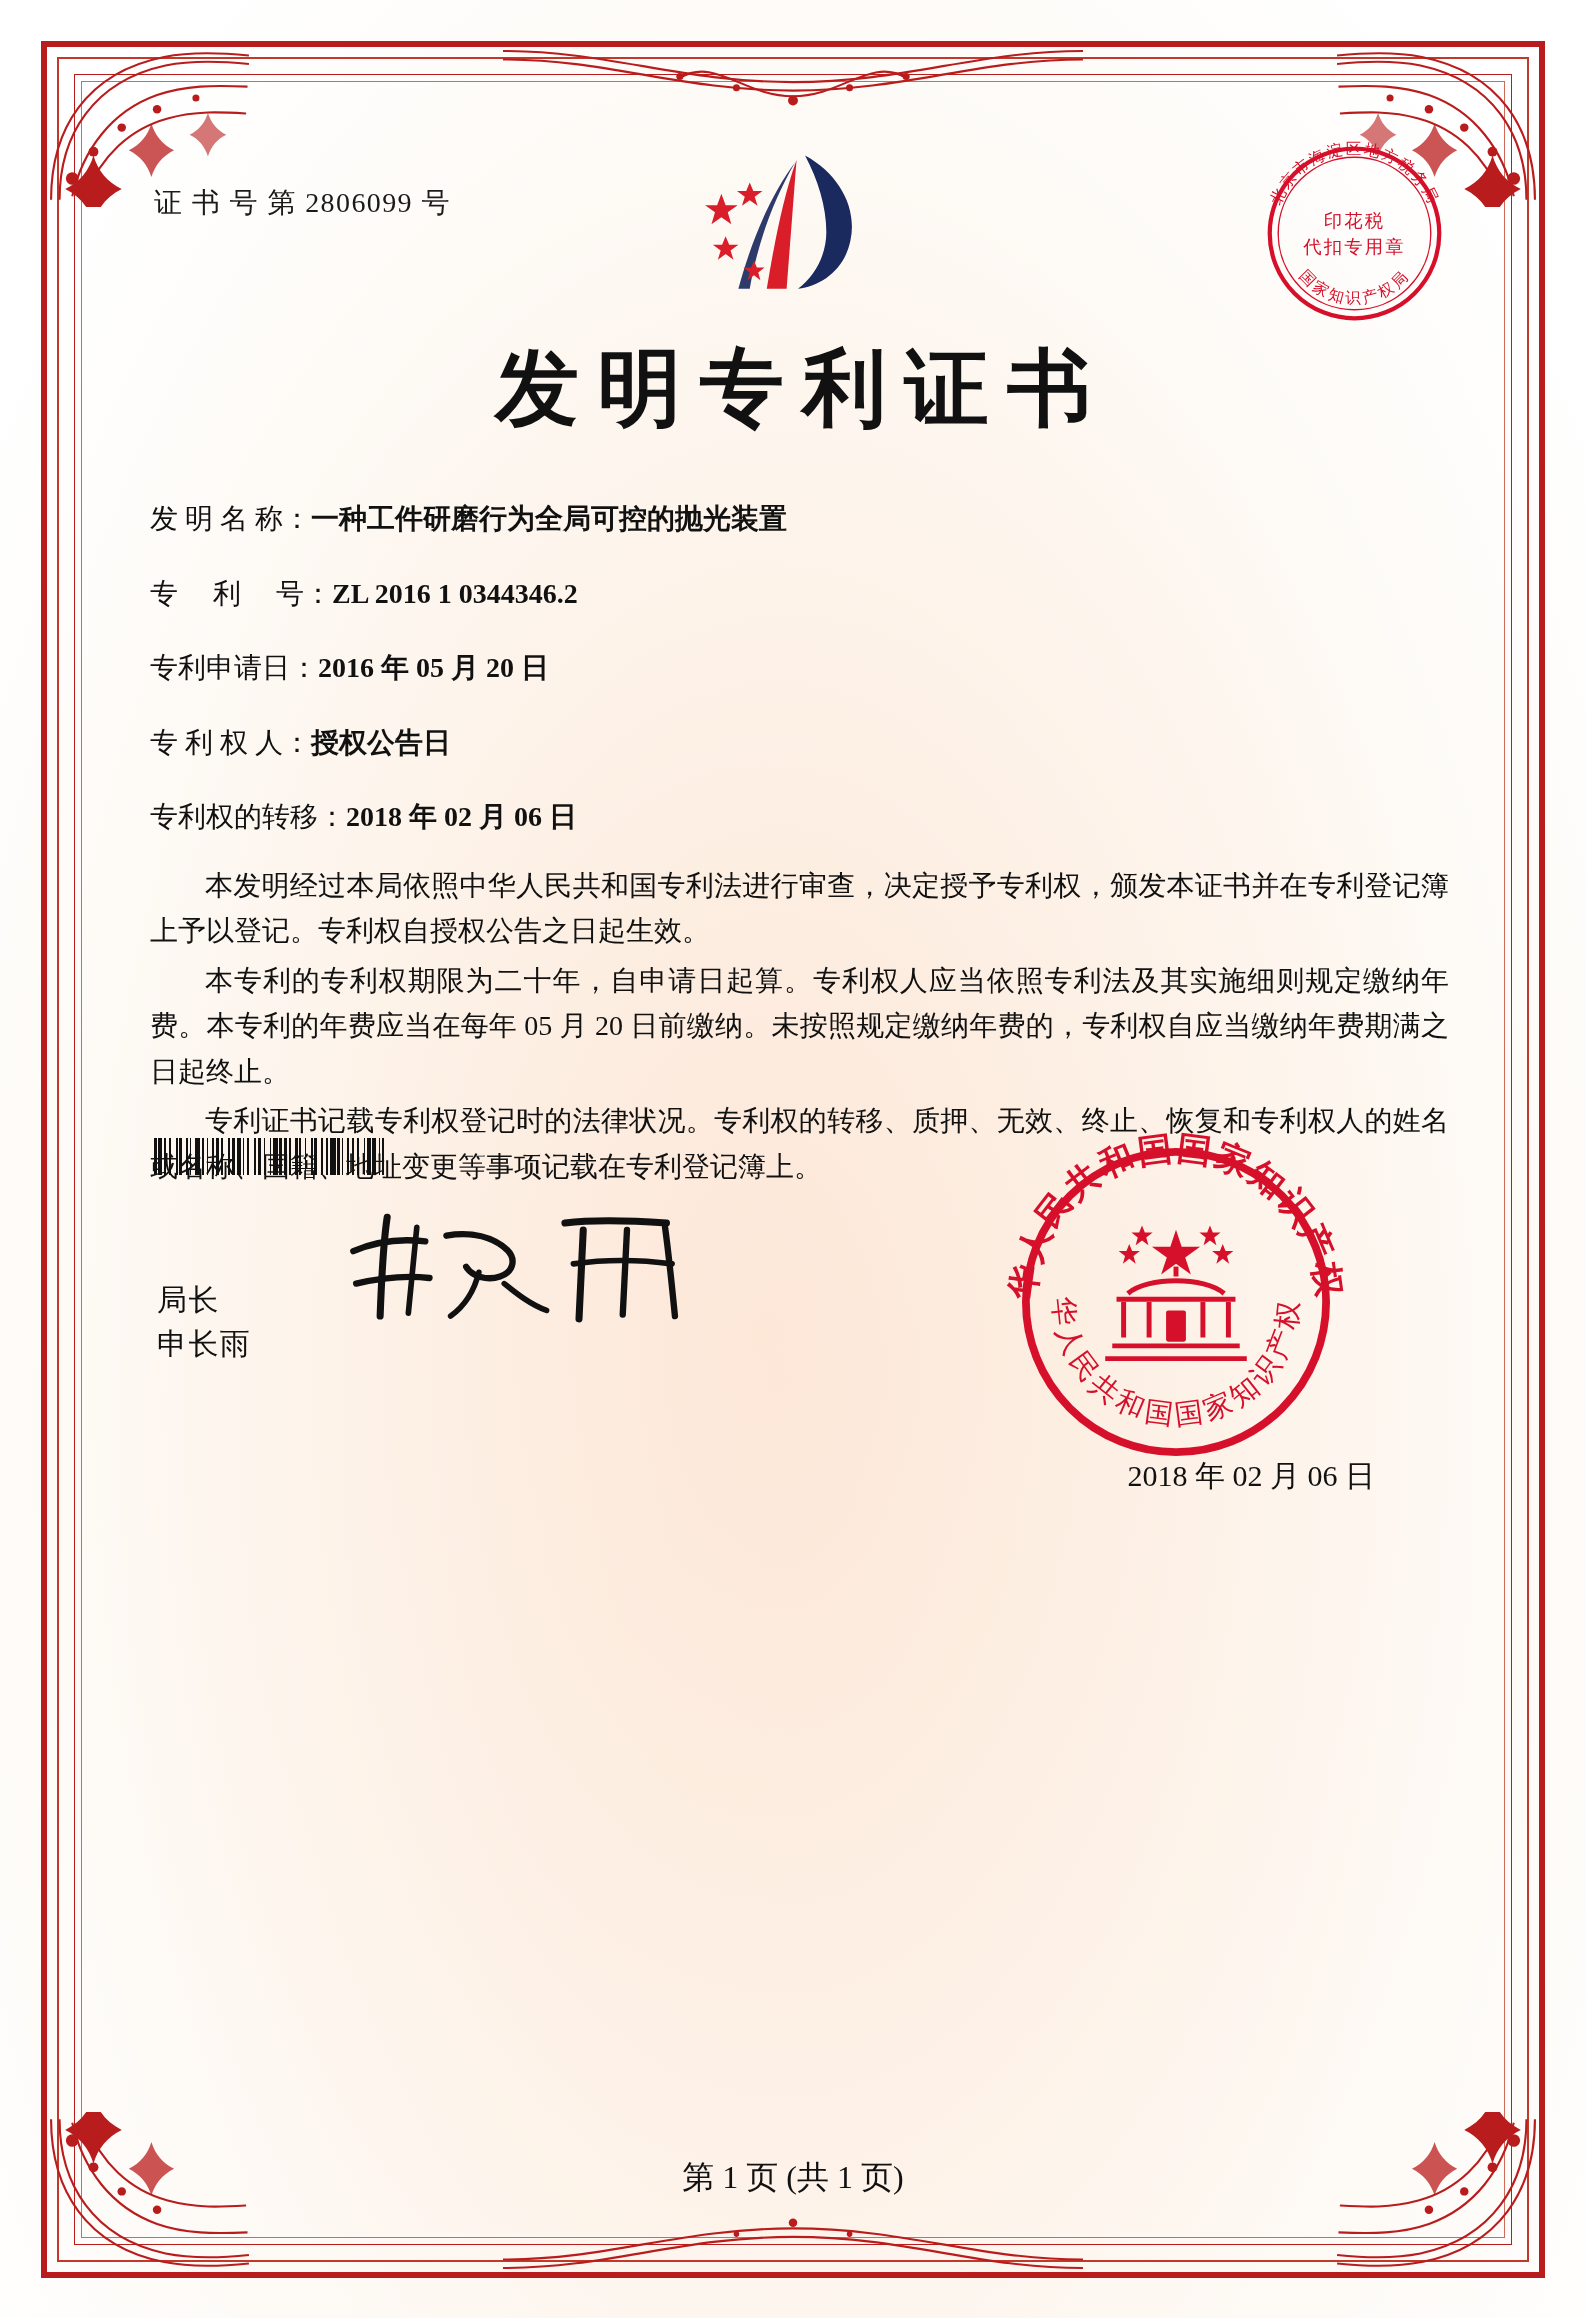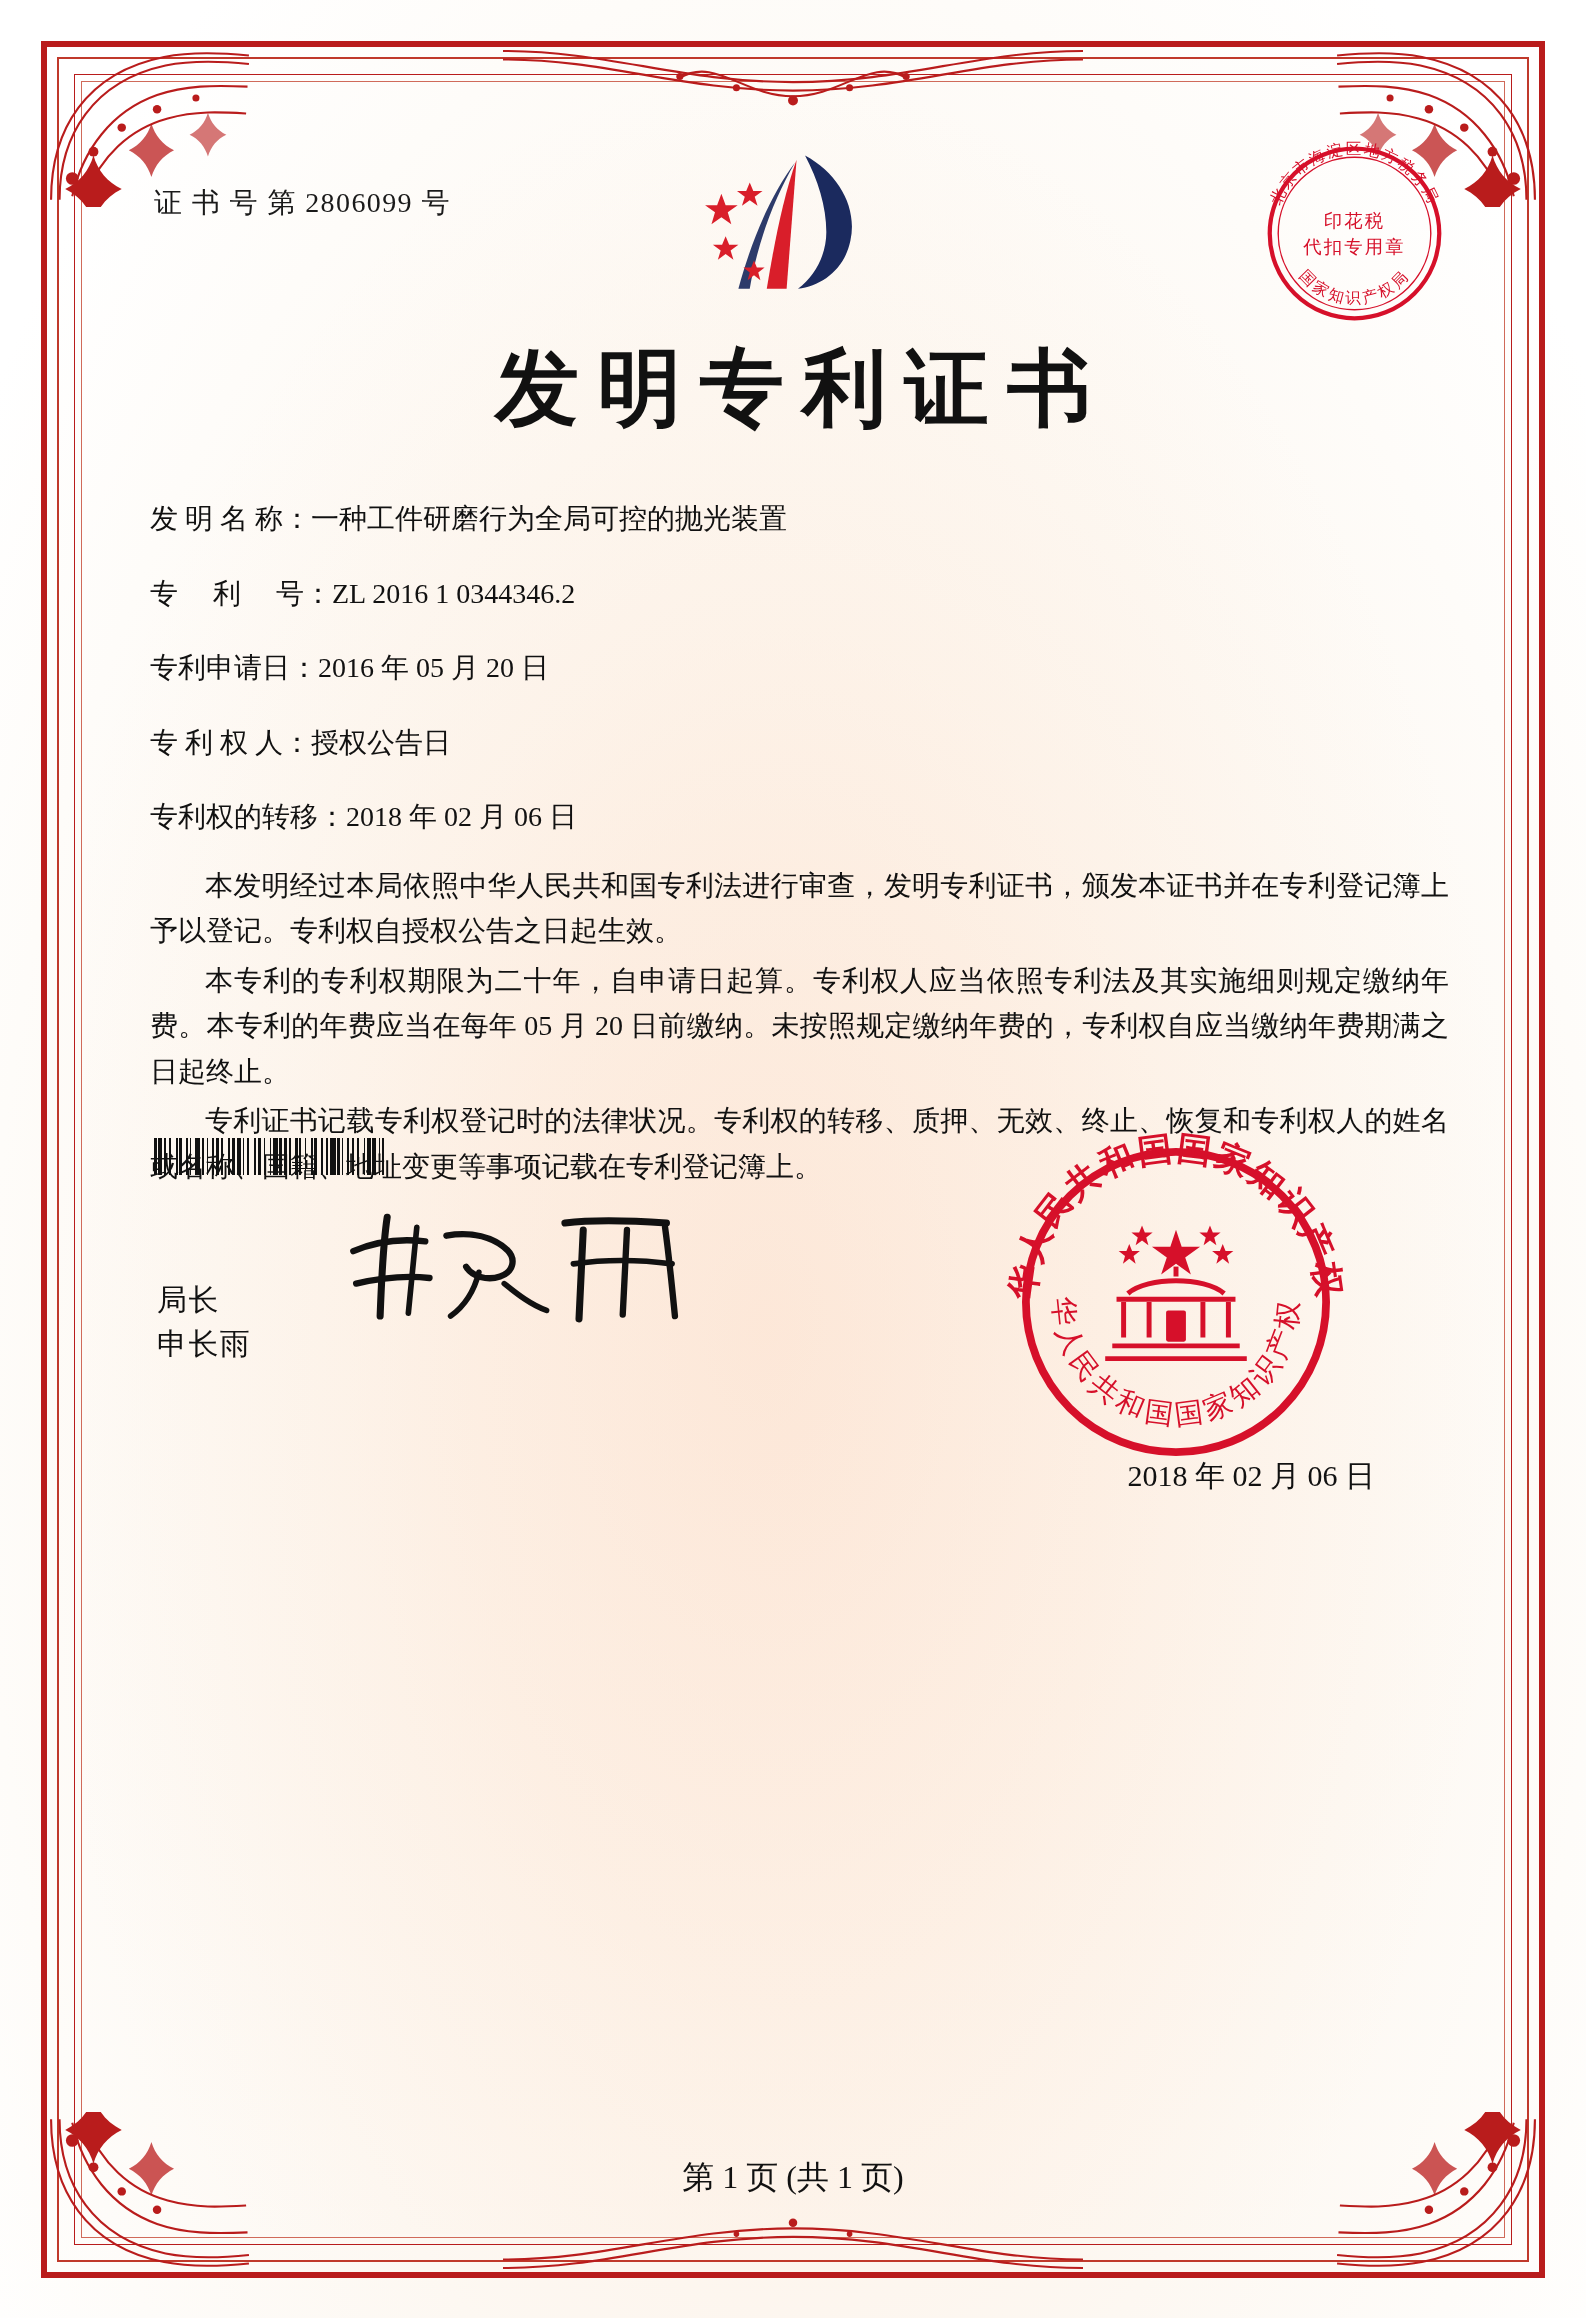--- a/index.html
+++ b/index.html
@@ -147,20 +147,21 @@
     line-height: 1.2;
     justify-content: center;
   }
   .field-label {
     white-space: pre;
     flex: 0 0 auto;
   }
   .field-value {
     flex: 1 1 auto;
     white-space: pre-wrap;
+    font-weight: bold;
   }
 
   .paragraphs {
     position: absolute;
     left: 44px;
     right: 31px;
     top: 757px;
     font-size: 28px;
     line-height: 1.62;
     color: #111;
@@ -418,21 +419,21 @@
         <span class="field-label">专 利 权 人：</span>
         <span class="field-value">授权公告日</span>
       </div>
       <div class="field">
         <span class="field-label">专利权的转移：</span>
         <span class="field-value">2018 年 02 月 06 日</span>
       </div>
     </div>
 
     <div class="paragraphs">
-      <p>本发明经过本局依照中华人民共和国专利法进行审查，发明专利证书，颁发本证书并在专利登记簿上予以登记。专利权自授权公告之日起生效。</p>
+      <p>本发明经过本局依照中华人民共和国专利法进行审查，决定授予专利权，颁发本证书并在专利登记簿上予以登记。专利权自授权公告之日起生效。</p>
       <p>本专利的专利权期限为二十年，自申请日起算。专利权人应当依照专利法及其实施细则规定缴纳年费。本专利的年费应当在每年 05 月 20 日前缴纳。未按照规定缴纳年费的，专利权自应当缴纳年费期满之日起终止。</p>
       <p>专利证书记载专利权登记时的法律状况。专利权的转移、质押、无效、终止、恢复和专利权人的姓名或名称、国籍、地址变更等事项记载在专利登记簿上。</p>
     </div>
 
     <div class="barcode" id="barcode">
         <i style="width:2.8px;"></i>
         <i style="width:1.4px;background:transparent;"></i>
         <i style="width:4.2px;"></i>
         <i style="width:1.4px;background:transparent;"></i>
         <i style="width:2.1px;"></i>

